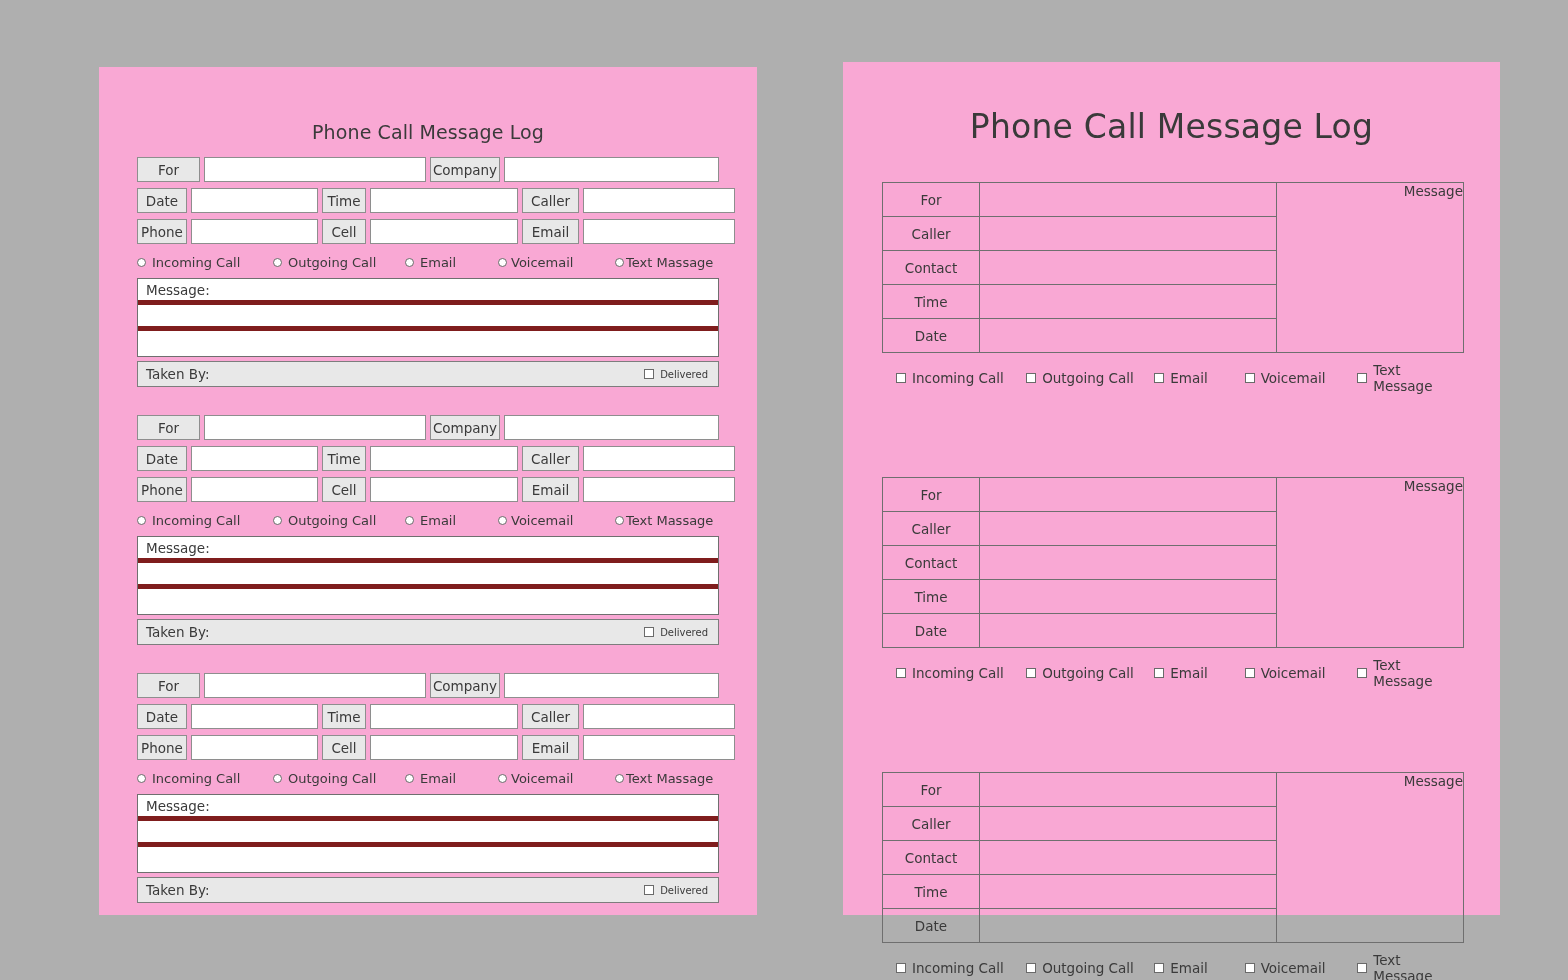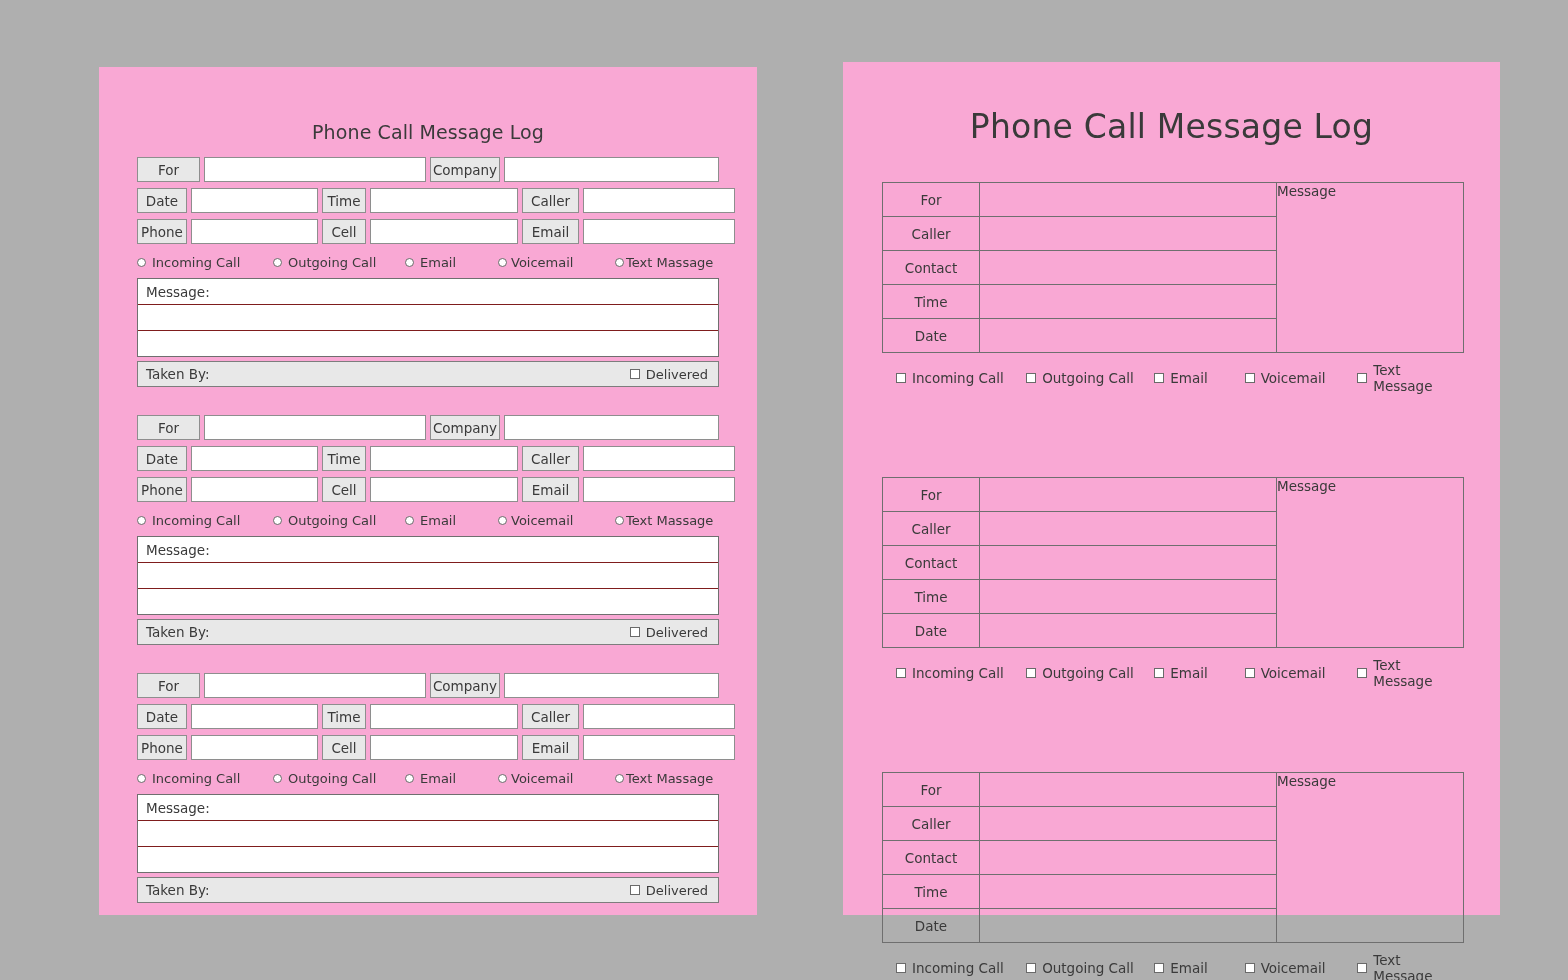--- a/index.html
+++ b/index.html
@@ -100,21 +100,21 @@
   .opt-text .radio { margin-right: 2px; }
   .opt-voice .radio { margin-right: 4px; }
 
   .msgbox {
     border: 1px solid #6f6f6f;
     box-sizing: border-box;
     background: #fff;
   }
   .msgrow {
     height: 26px;
-    border-bottom: 1px solid #7f1d1d;
+    border-bottom: 5px solid #7f1d1d;
     box-sizing: border-box;
     display: flex;
     align-items: center;
     padding-left: 8px;
     font-size: 13.5px;
   }
   .msgrow:last-child { border-bottom: none; height: 25px; }
 
   .takenby {
     margin-top: 4px;
@@ -122,21 +122,21 @@
     background: #e8e8e8;
     border: 1px solid #7d7d7d;
     box-sizing: border-box;
     display: flex;
     align-items: center;
     padding: 0 10px 0 8px;
     font-size: 13.5px;
     text-align: center;
   }
   .takenby .grow { flex: 1 1 auto; }
-  .delivered { display: flex; align-items: center; font-size: 13px; }
+  .delivered { display: flex; align-items: center; font-size: 10px; }
   .sqbox {
     width: 10px; height: 10px;
     border: 1px solid #6a6a6a;
     box-sizing: border-box;
     background: #fff;
     margin-right: 6px;
     flex: none;
   }
 
   
@@ -165,21 +165,21 @@
   }
   .rt-label {
     width: 96px;
     height: 33px;
     text-align: center;
     vertical-align: middle;
   }
   .rt-value { width: 296px; }
   .rt-msg {
     width: 186px;
-    text-align: left;
+    text-align: right;
     vertical-align: top;
     padding-top: 13px;
   }
 
   .ropts {
     display: flex;
     align-items: center;
     font-size: 13.5px;
     margin-top: 9px;
     padding-left: 14px;

